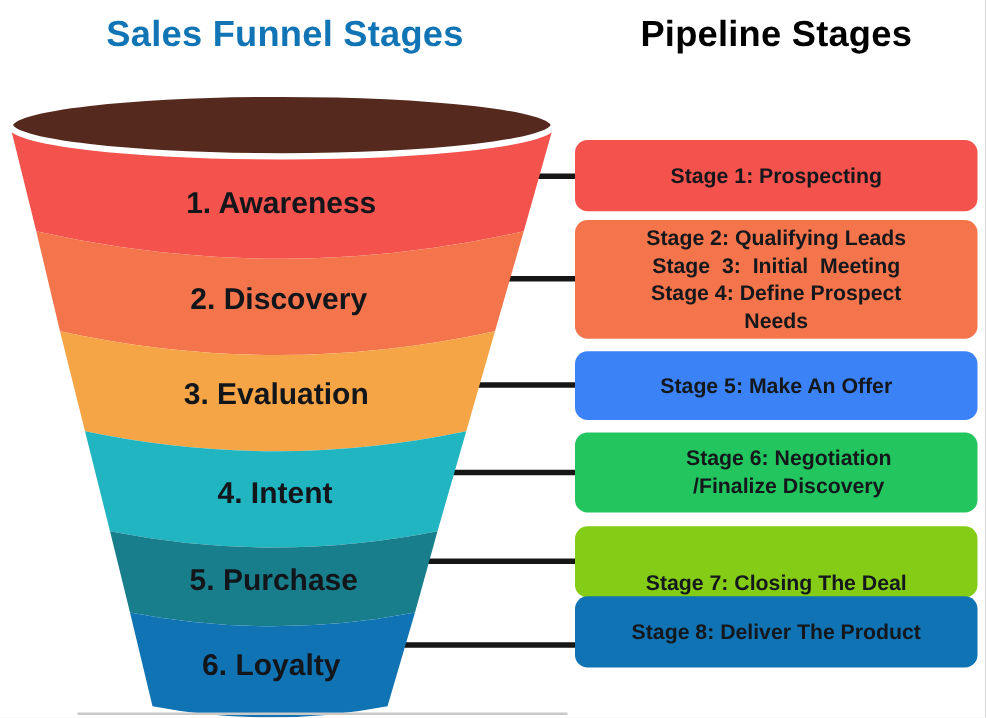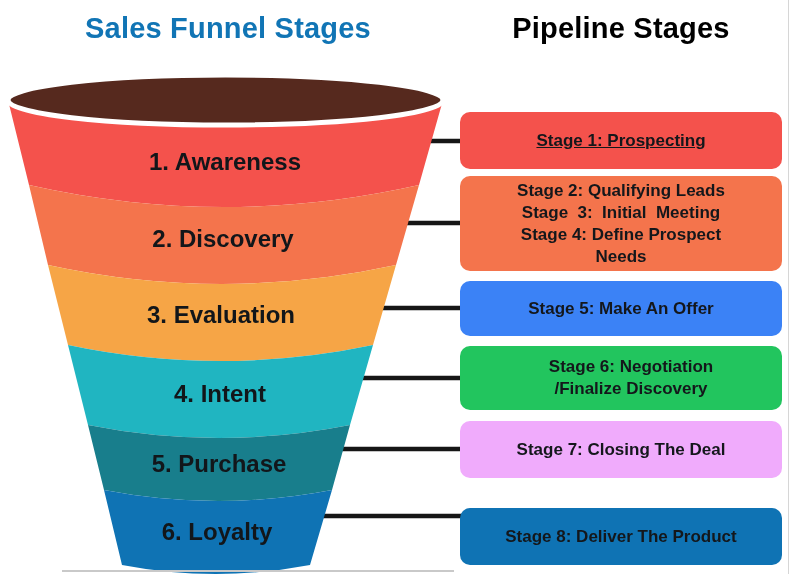--- a/index.html
+++ b/index.html
@@ -27,21 +27,21 @@
     display:flex; flex-direction:column; align-items:center; justify-content:center;
     font-weight:bold; font-size:17px; color:#14171b; text-align:center;
     padding:0 24px;
   }
   .pline { white-space:pre-wrap; line-height:22px; }
   .pbox1 { top:112px; height:57px; }
   .pbox2 { top:176px; height:95px; }
   .pbox3 { top:281px; height:55px; }
   .pbox4 { top:346px; height:64px; }
   .pbox5 { top:421px; height:57px; }
-  .pbox6 { top:508px; height:57px;align-items:center; }
+  .pbox6 { top:477px; height:57px;align-items:center; }
 
   .base-line { position:absolute; left:62px; top:570px; width:392px; height:2px; background:#c9c9c9; }
 </style>
 </head>
 <body>
 
 <div class="canvas">
 
   <h1 class="title title-left" style="color: rgb(17, 117, 181);">Sales Funnel Stages</h1>
   <h1 class="title title-right" style="color: #000000;">Pipeline Stages</h1>
@@ -67,41 +67,41 @@
     <ellipse cx="225.5" cy="100" rx="217.5" ry="25" stroke="#ffffff" stroke-width="5" fill="#56291E"></ellipse>
 
     <text class="funnel-label" x="225" y="170">1. Awareness</text>
     <text class="funnel-label" x="223" y="247">2. Discovery</text>
     <text class="funnel-label" x="221" y="323">3. Evaluation</text>
     <text class="funnel-label" x="220" y="402">4. Intent</text>
     <text class="funnel-label" x="219" y="472">5. Purchase</text>
     <text class="funnel-label" x="217" y="540">6. Loyalty</text>
   </svg>
 
-  <div class="pbox pbox1" style="background: rgb(244, 82, 76); text-decoration: underline;">
+  <div class="pbox pbox1" style="background: rgb(244, 82, 76);">
     <div class="pline">Stage 1: Prospecting</div>
   </div>
 
   <div class="pbox pbox2" style="background: rgb(244, 116, 76);">
     <div class="pline">Stage 2: Qualifying Leads</div>
     <div class="pline">Stage  3:  Initial  Meeting</div>
     <div class="pline">Stage 4: Define Prospect</div>
     <div class="pline">Needs</div>
   </div>
 
   <div class="pbox pbox3" style="background: #3b82f6;">
     <div class="pline">Stage 5: Make An Offer</div>
   </div>
 
   <div class="pbox pbox4" style="background: #22c55e; padding-left: 44px;">
     <div class="pline">Stage 6: Negotiation</div>
     <div class="pline">/Finalize Discovery</div>
   </div>
 
-  <div class="pbox pbox5" style="background: #f0abfc;">
+  <div class="pbox pbox5" style="background: #84cc16; justify-content: flex-end;">
     <div class="pline">Stage 7: Closing The Deal</div>
   </div>
 
   <div class="pbox pbox6" style="background: rgb(15, 115, 180);">
     <div class="pline">Stage 8: Deliver The Product</div>
   </div>
 
   <div class="base-line"></div>
 </div>
 

